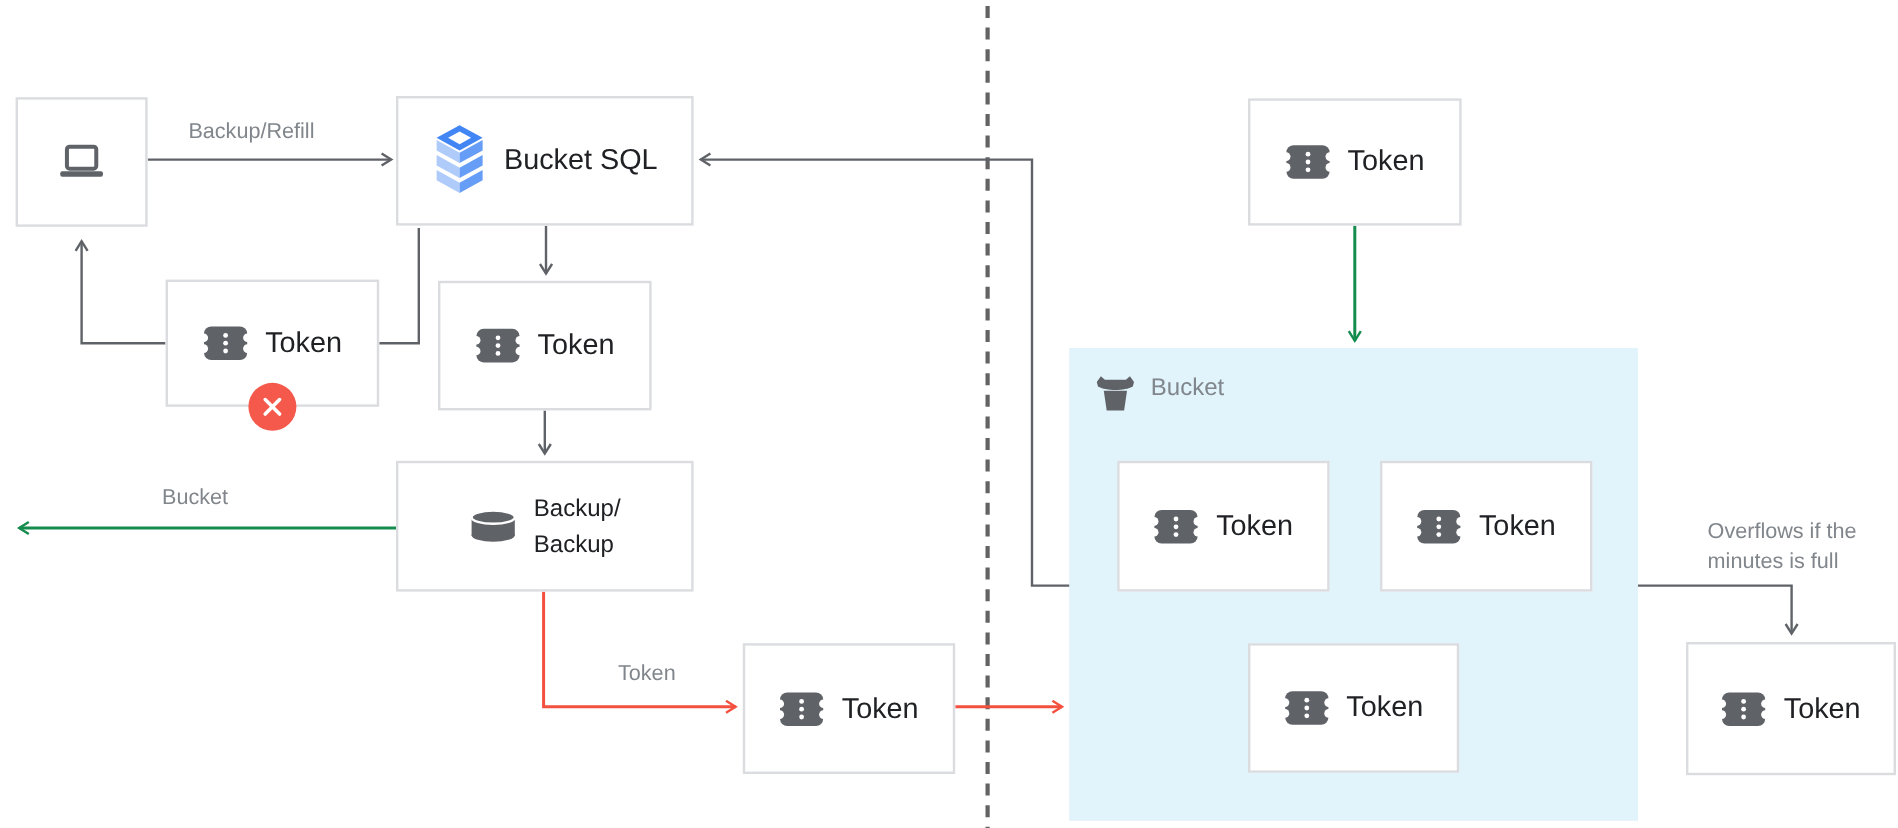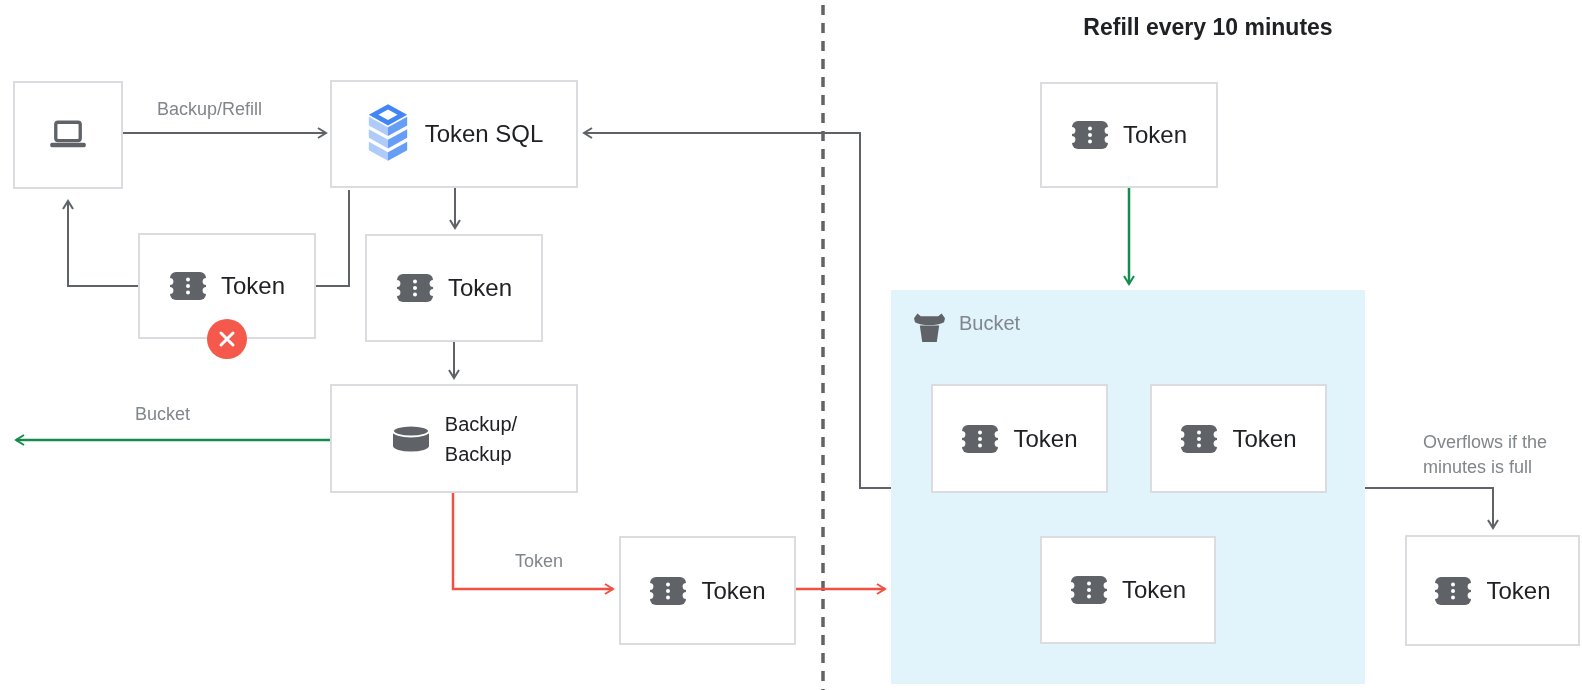--- a/index.html
+++ b/index.html
@@ -106,33 +106,32 @@
     <path d="M138,286 H68 V201" stroke="#5f6368" stroke-width="2" fill="none" marker-end="url(#ah-gray)"></path>
     <path d="M455,188 V228" stroke="#5f6368" stroke-width="2" fill="none" marker-end="url(#ah-gray)"></path>
     <path d="M454,342 V378" stroke="#5f6368" stroke-width="2" fill="none" marker-end="url(#ah-gray)"></path>
     <path d="M330,440 H16" stroke="#148c4d" stroke-width="2.5" fill="none" marker-end="url(#ah-green)"></path>
     <path d="M453,493 V589 H613" stroke="#f4503f" stroke-width="2.5" fill="none" marker-end="url(#ah-red)"></path>
     <path d="M796,589 H885" stroke="#f4503f" stroke-width="2.5" fill="none" marker-end="url(#ah-red)"></path>
     <path d="M1129,188 V284" stroke="#148c4d" stroke-width="2.5" fill="none" marker-end="url(#ah-green)"></path>
     <path d="M1365,488 H1493 V528" stroke="#5f6368" stroke-width="2" fill="none" marker-end="url(#ah-gray)"></path>
   </svg>
 
-  <div class="title">Refill every 10 minutes</div>
 
   <div class="box" style="left:13px;top:81px;width:110px;height:108px">
     <svg class="icon" width="40" height="30">
         <use href="#ic-laptop"></use>
       </svg>
   </div>
 
   <div class="box" style="left:330px;top:80px;width:248px;height:108px">
     <svg class="icon" width="46" height="60">
         <use href="#ic-cloudsql"></use>
       </svg>
-    <span class="node-label">Token SQL</span>
+    <span class="node-label">Bucket SQL</span>
   </div>
 
   <div class="box" style="left:138px;top:233px;width:178px;height:106px">
     <svg class="icon" width="38" height="30">
         <use href="#ic-token"></use>
       </svg>
     <span class="node-label">Token</span>
   </div>
   <div class="badge">
     <svg width="20" height="20">

